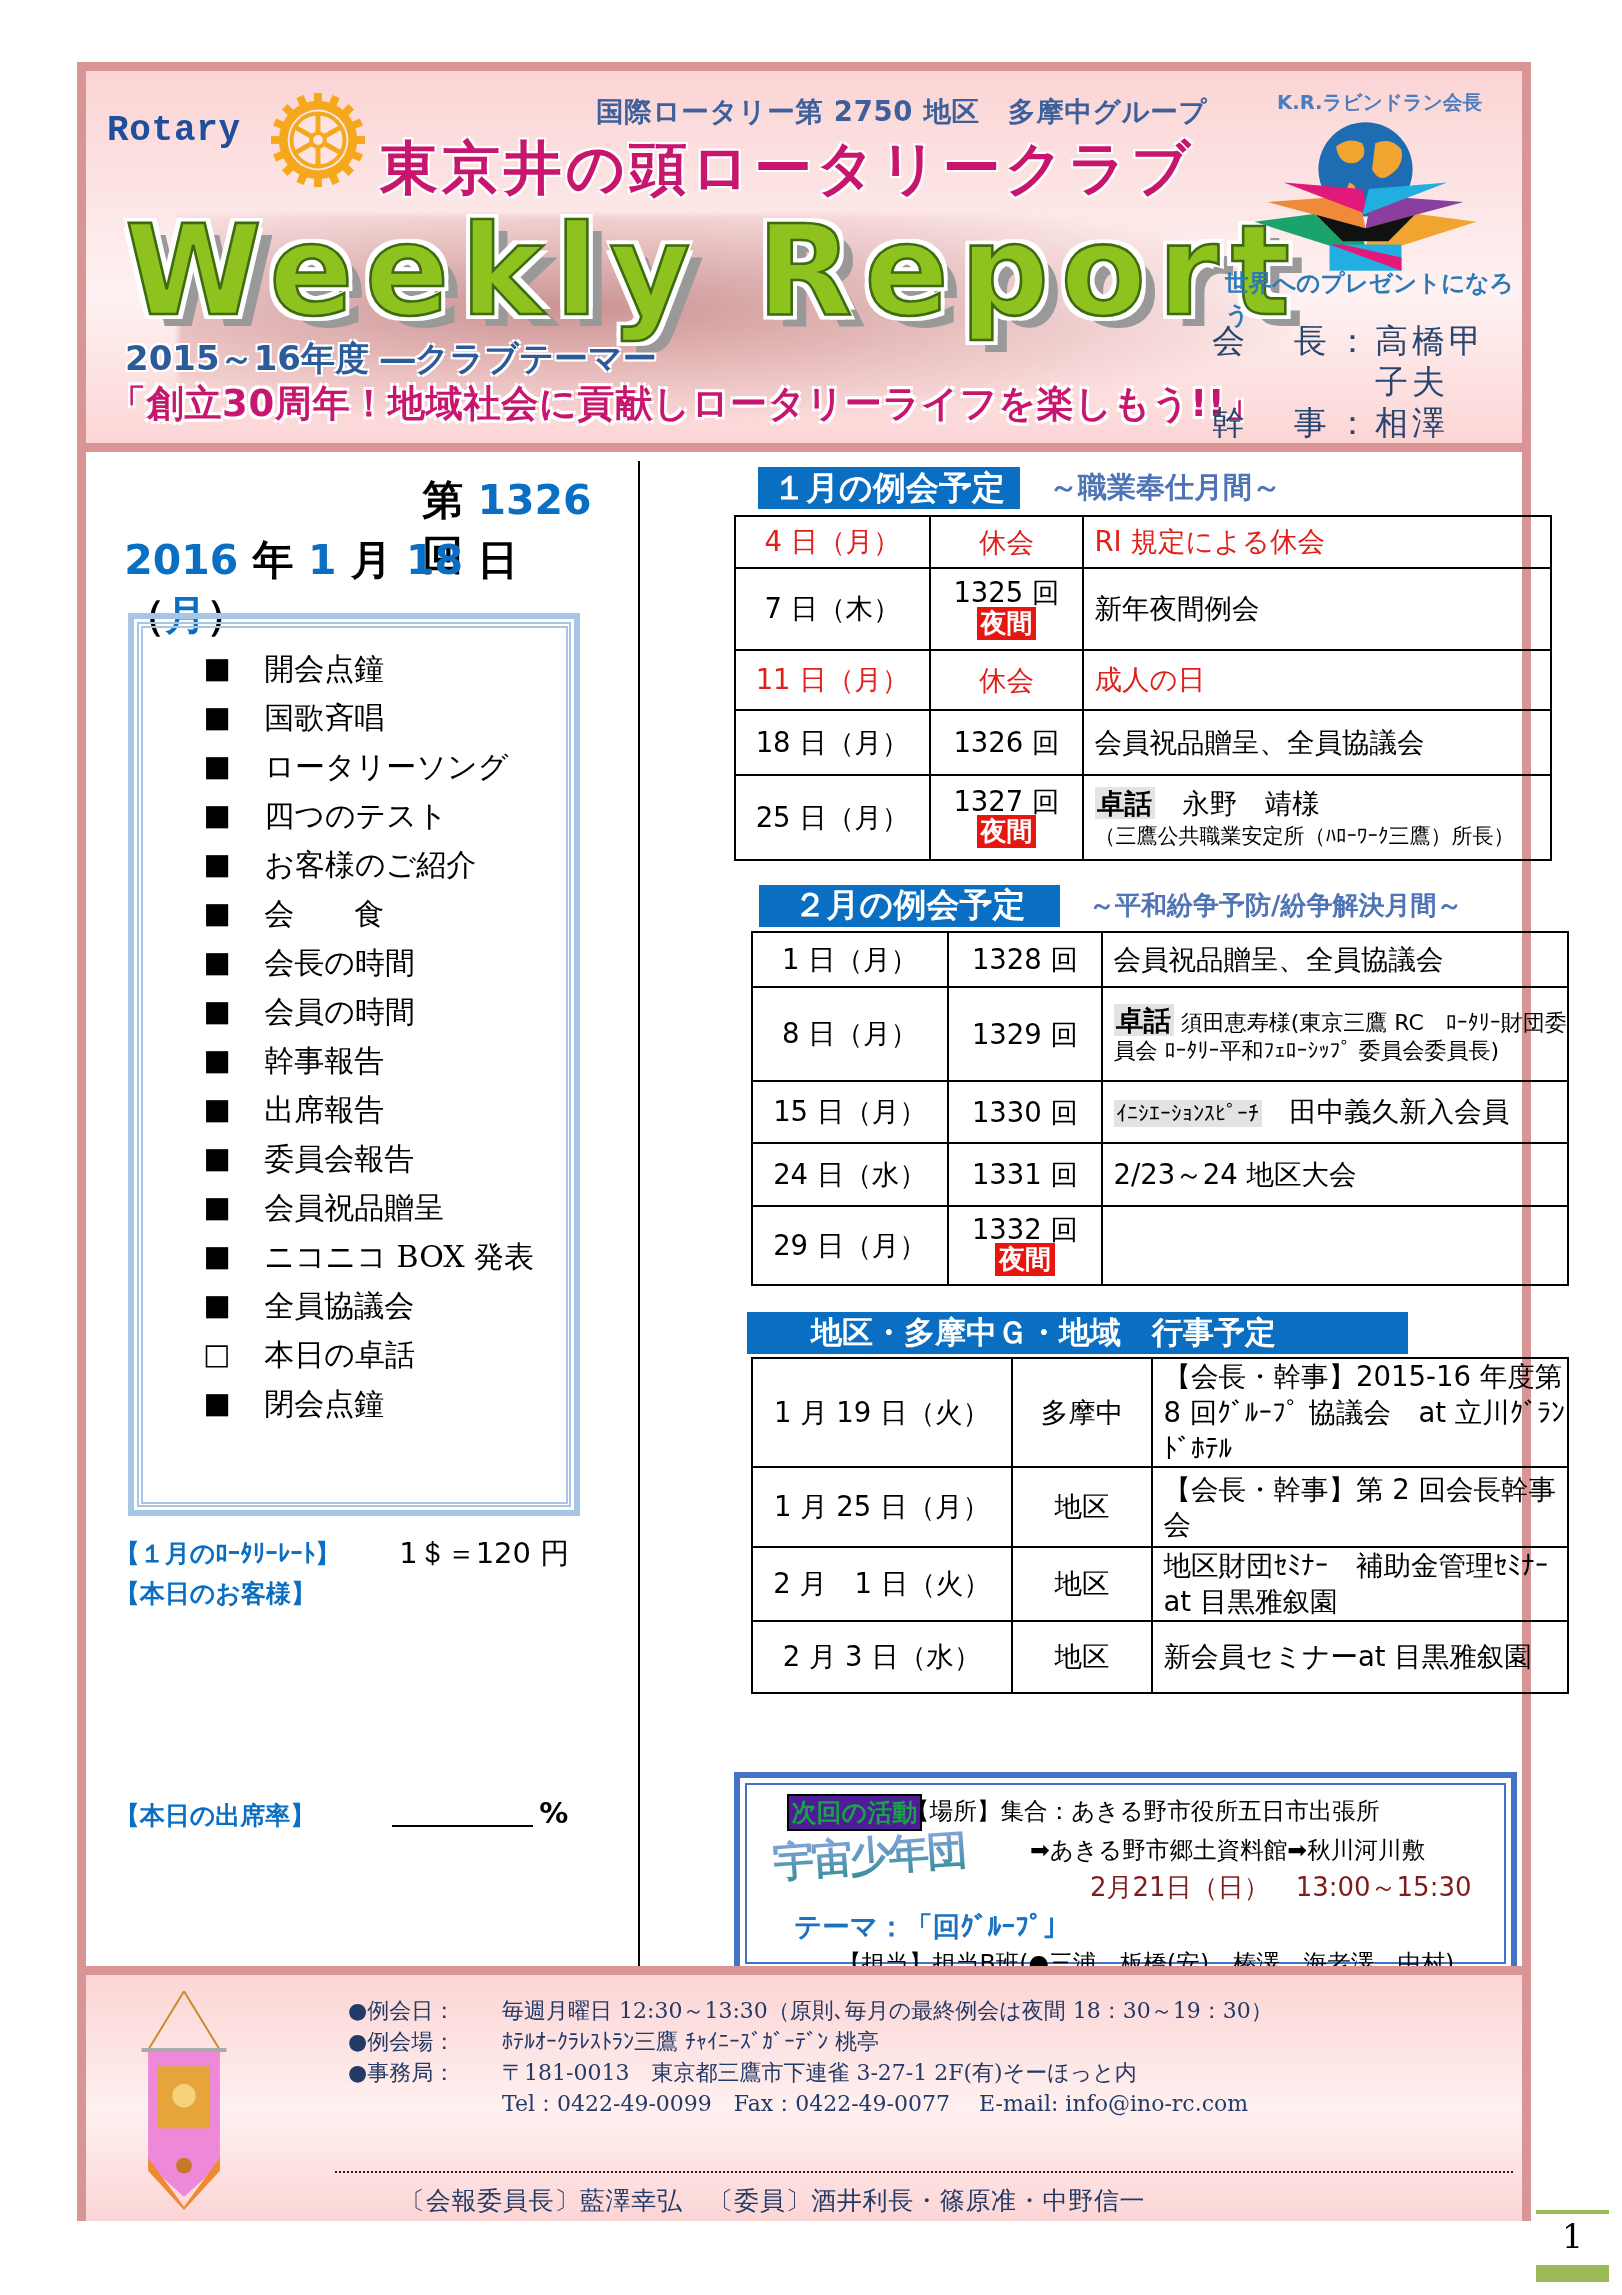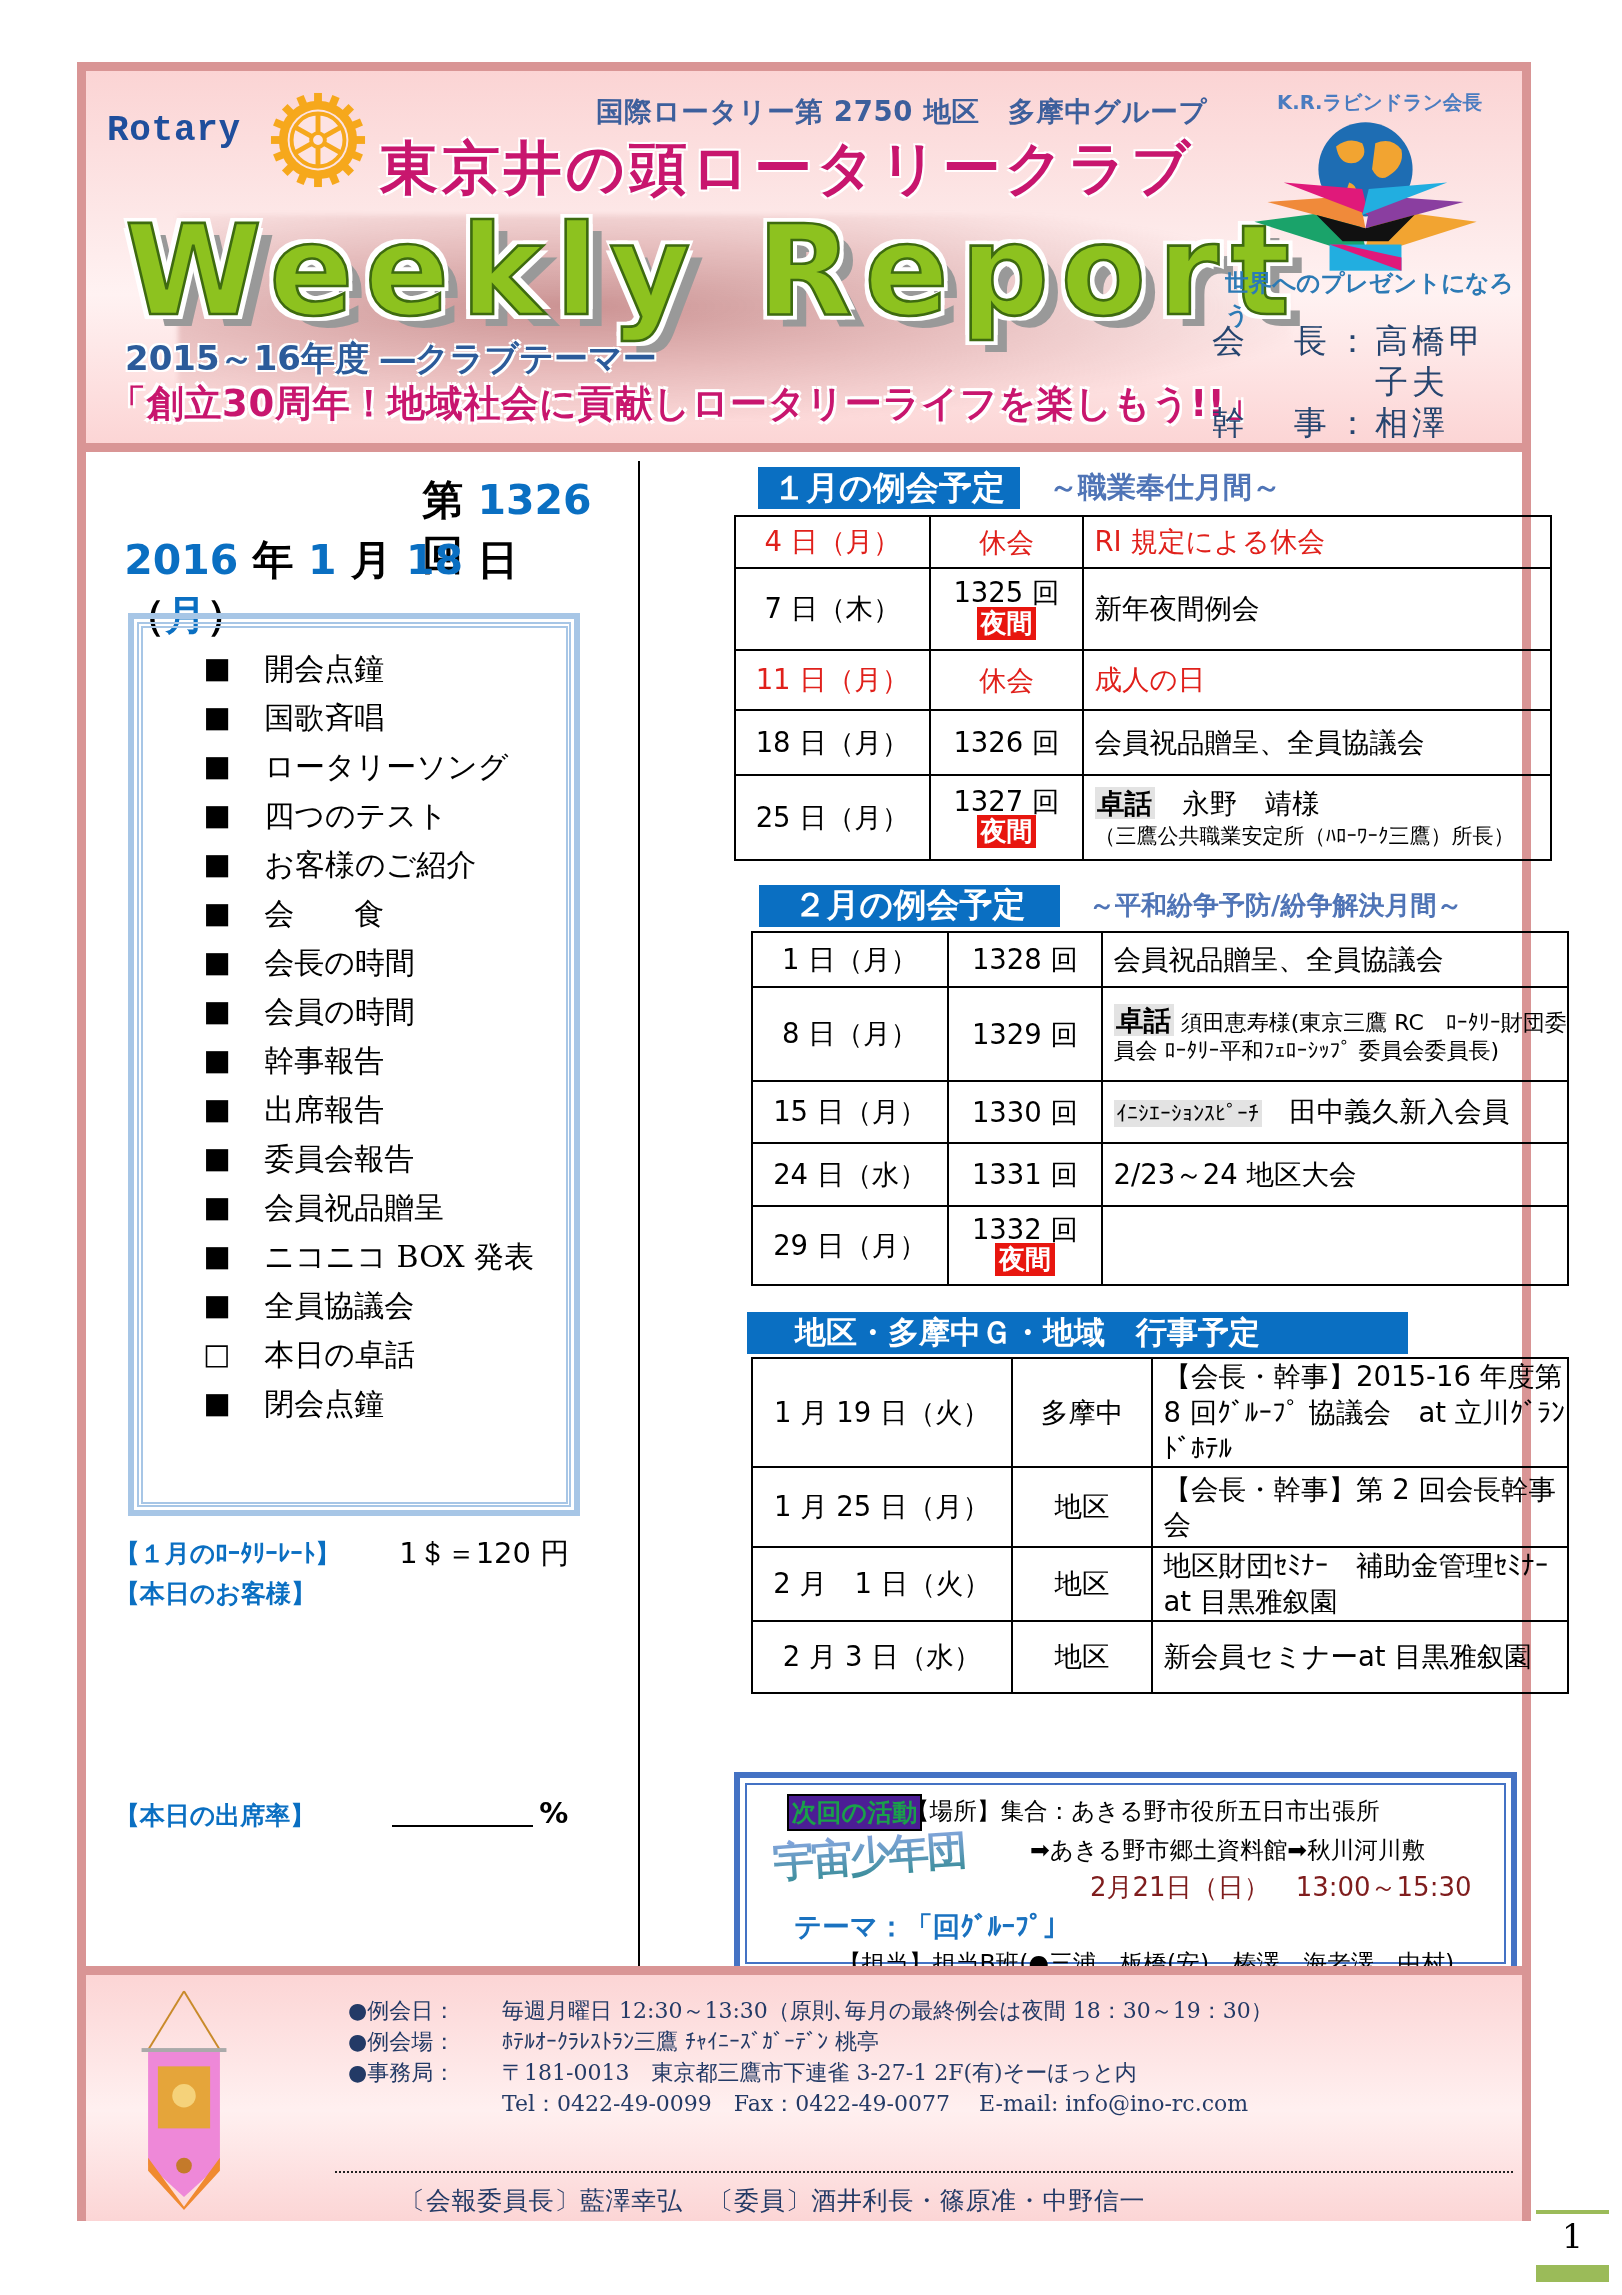--- a/index.html
+++ b/index.html
@@ -362,21 +362,21 @@
       </tr>
       <tr style="height:79px;">
         <td class="c-date">29 日（月）</td>
         <td class="c-no"><div>1332 回</div><span class="night">夜間</span></td>
         <td class="c-desc"></td>
       </tr>
     </tbody>
       </table>
 
     <div class="sec-head" style="left:98px; top:852px;">
-      <div class="blue-tag sec-tag" style="width:661px; font-size:31px; justify-content:flex-start; padding-left:48px;">地区・多摩中Ｇ・地域　行事予定</div>
+      <div class="blue-tag sec-tag" style="width:661px; font-size:31px; justify-content:flex-start; padding-left:64px;">地区・多摩中Ｇ・地域　行事予定</div>
     </div>
     <table class="sched" style="left:102px; top:896px; width:818px;">
       <colgroup>
           <col style="width:260px">
           <col style="width:140px">
           <col>
         </colgroup>
       <tbody>
           <tr style="height:86px;">
         <td class="c-date">1 月 19 日（火）</td>

